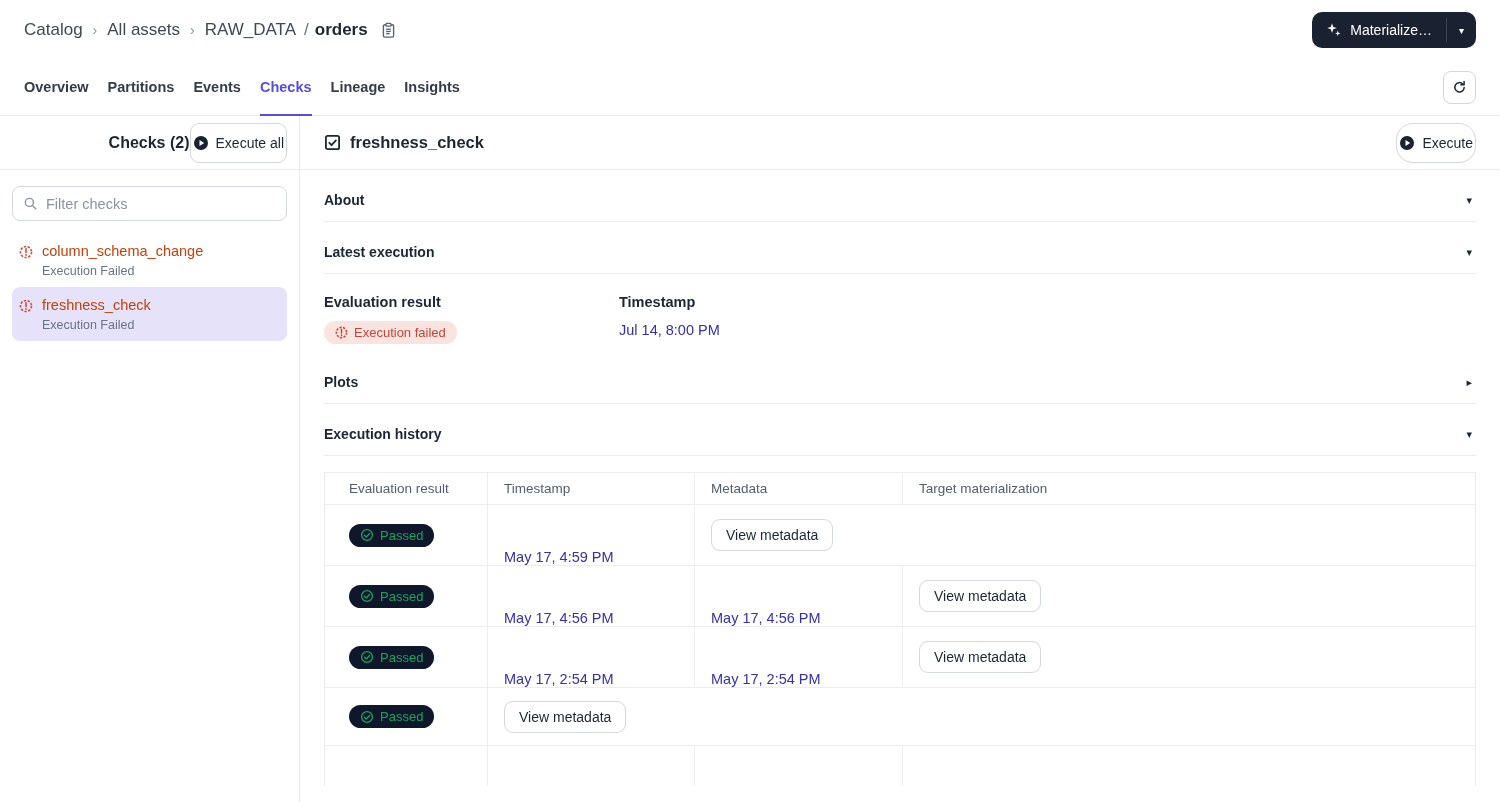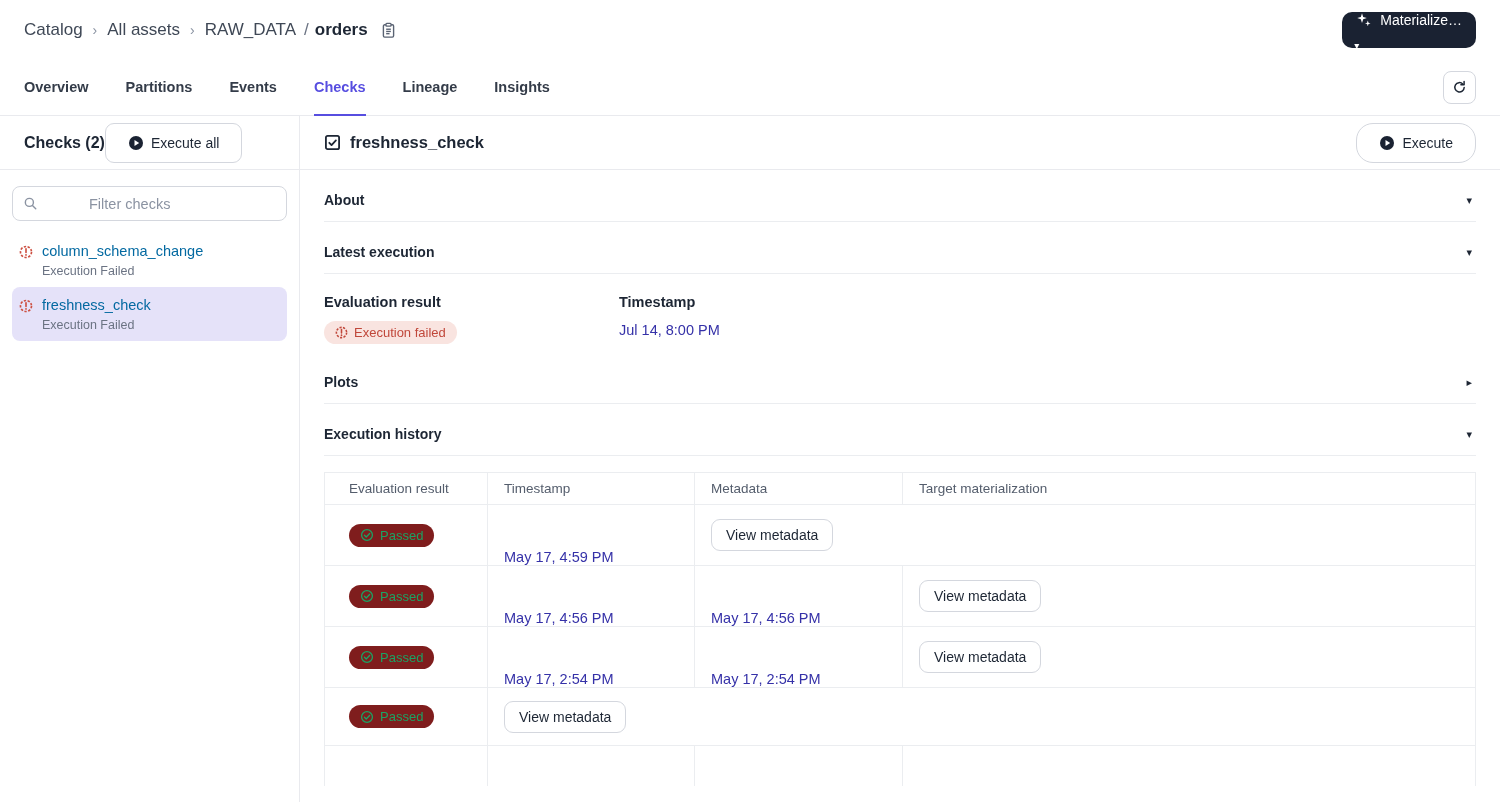--- a/index.html
+++ b/index.html
@@ -8,71 +8,71 @@
 
   
   .topbar { height:60px; display:flex; align-items:center; justify-content:space-between; padding:0 24px; }
   .breadcrumb { display:flex; align-items:center; gap:10px; font-size:17px; color:#3f4856; }
   .crumb { cursor:pointer; }
   .crumb-sep { color:#8a93a2; font-size:14px; }
   .crumb-slash { color:#6b7383; margin-left:-2px; }
   .crumb-asset { font-weight:700; color:#1d2634; margin-left:-4px; }
   .clipboard-btn { background:none; border:none; color:#5a6373; cursor:pointer; display:flex; align-items:center; margin-left:2px; }
 
-  .materialize-split { display:flex; align-items:stretch; background:#1a2232; border-radius:10px; overflow:hidden; height:36px; color:#fff;flex-direction:column; }
+  .materialize-split { display:flex; align-items:stretch; background:#1a2232; border-radius:10px; overflow:hidden; height:36px; color:#fff; }
   .materialize-main { display:flex; align-items:center; gap:8px; padding:0 14px; font-size:14px; cursor:pointer; background:none; border:none; color:#fff; font-family:inherit; }
   .materialize-sep { width:1px; background:#3b4355; margin:6px 0; }
   .materialize-caret { display:flex; align-items:center; padding:0 12px; cursor:pointer; background:none; border:none; color:#fff; font-size:10px; }
 
   
   .tabrow { height:56px; border-bottom:1px solid #e9eaee; display:flex; align-items:center; justify-content:space-between; padding:0 24px; }
-  .tabs { display:flex; gap:37px; height:100%; align-items:center; }
+  .tabs { display:flex; gap:19px; height:100%; align-items:center; }
   .tab { font-size:14.5px; font-weight:600; color:#343c49; cursor:pointer; height:100%; display:flex; align-items:center; border-bottom:2px solid transparent; margin-bottom:-1px; }
   .tab.active { color:#574ee0; border-bottom-color:#574ee0; }
   .icon-btn { width:33px; height:33px; border:1px solid #d4d7de; border-radius:8px; background:#fff; display:flex; align-items:center; justify-content:center; color:#1d2634; cursor:pointer; }
 
   
   .content { display:flex; height:686px; }
   .sidebar { width:300px; border-right:1px solid #e9eaee; flex-shrink:0; display:flex; flex-direction:column; }
   .main { flex:1; display:flex; flex-direction:column; min-width:0; }
 
   
-  .sidebar-head { height:54px; display:flex; align-items:center; justify-content:flex-start; padding:0 12px 0 24px; border-bottom:1px solid #e9eaee; }
+  .sidebar-head { height:54px; display:flex; align-items:center; justify-content:flex-end; padding:0 12px 0 24px; border-bottom:1px solid #e9eaee; }
   .sidebar-title { font-size:16px; font-weight:700; }
-  .btn { display:flex; align-items:center; gap:7px; background:#fff; border:1px solid #d4d7de; border-radius:9px; height:40px; padding:0 22px; font-size:14px; color:#1d2634; cursor:pointer; font-family:inherit; }
+  .btn { display:flex; align-items:center; gap:7px; background:#fff; border:1px solid #d4d7de; border-radius:9px; height:40px; padding:0 2px; font-size:14px; color:#1d2634; cursor:pointer; font-family:inherit; }
   .btn-pill { border-radius:17px; }
   .sidebar-body { padding:16px 12px; }
   .filter-wrap { display:flex; align-items:center; gap:8px; border:1px solid #d4d7de; border-radius:8px; height:35px; padding:0 10px; color:#8b93a2; margin-bottom:12px; background:#fff; }
-  .filter-wrap input { border:none; outline:none; font-size:14.5px; flex:1; font-family:inherit; color:#1d2634; background:transparent;margin-left:43px; }
+  .filter-wrap input { border:none; outline:none; font-size:14.5px; flex:1; font-family:inherit; color:#1d2634; background:transparent; }
   .filter-wrap input::placeholder { color:#8b93a2; }
   .check-item { padding:10px 12px 9px 7px; border-radius:8px; cursor:pointer; display:flex; gap:9px; }
   .check-item.selected { background:#e5e2f9; }
   .check-item .fail-icon { color:#cd5143; margin-top:2px; flex-shrink:0; }
-  .check-item-name { font-size:14.5px; color:#0369a1; }
+  .check-item-name { font-size:14.5px; color:#c2410c; }
   .check-item-status { font-size:12.5px; color:#6b7383; margin-top:5px; }
 
   
   .main-head { height:54px; display:flex; align-items:center; justify-content:space-between; padding:0 24px; border-bottom:1px solid #e9eaee; flex-shrink:0; }
   .main-title-wrap { display:flex; align-items:center; gap:9px; }
   .main-title { font-size:16.5px; font-weight:700; }
   .checkbox-icon { color:#1d2634; display:flex; }
 
   
   .main-scroll { flex:1; overflow:hidden; padding:0 24px; }
   .section-head { display:flex; align-items:center; justify-content:space-between; padding:22px 0 13px; cursor:pointer; }
   .section-title { font-size:14px; font-weight:700; }
   .caret { font-size:11px; color:#1d2634; padding-right:4px; }
   .divider { border-bottom:1px solid #ebedf0; }
   .about-text { font-size:14.5px; padding:17px 0 6px; color:#1d2634; }
 
   .fields { display:grid; grid-template-columns:295px auto; padding:20px 0 8px; }
   .field-label { font-size:14.5px; font-weight:700; margin-bottom:11px; }
   .badge { display:inline-flex; align-items:center; gap:6px; border-radius:12px; font-size:13px; padding:4px 11px; }
   .badge-fail { background:#f9e4e0; color:#c0473a; }
-  .badge-pass { background:#7f1d1d; color:#1ba263; }
+  .badge-pass { background:#0f172a; color:#1ba263; }
   .link { color:#3531a8; font-size:14.5px; cursor:pointer; text-decoration:none;margin-top:44px; }
 
   
   .table { margin-top:16px; border:1px solid #ebedf0; border-bottom:none; }
   .t-row { display:grid; grid-template-columns:163px 207px 208px 1fr; border-bottom:1px solid #ebedf0; align-items:center; min-height:58px; }
   .t-row.t-head { min-height:32px; }
   .t-cell { padding:0 16px; border-right:1px solid #ebedf0; height:100%; display:flex; align-items:center; }
   .t-cell:first-child { padding-left:24px; }
   .t-cell:last-child { border-right:none; }
   .t-head .t-cell { font-size:13.5px; color:#545d6c; }

